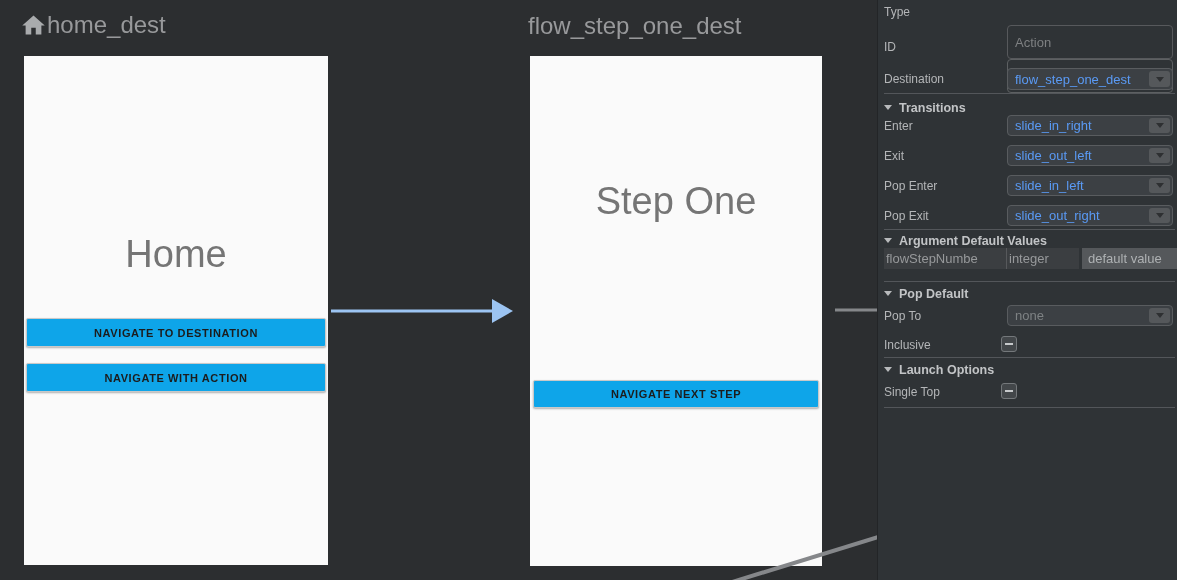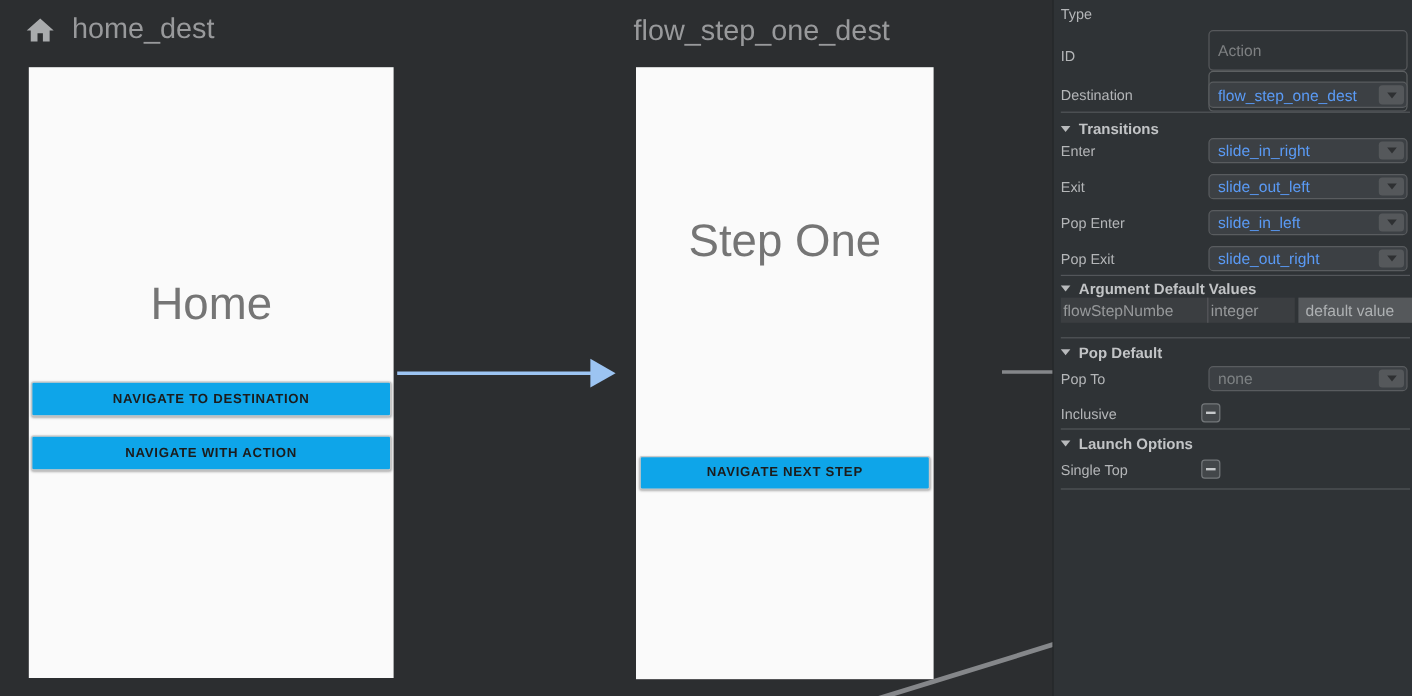--- a/index.html
+++ b/index.html
@@ -7,21 +7,21 @@
   body {
     font-family:"Liberation Sans", sans-serif;
     background:#2c2e30;
     position:relative;
   }
 
   
   #canvas { position:absolute; left:0; top:0; width:877px; height:580px; }
 
   .dest-title {
-    position:absolute; display:flex; align-items:center; gap:13px;
+    position:absolute; display:flex; align-items:center; gap:0;
     color:#98999b; font-size:24px; line-height:28px; cursor:default;
   }
   .dest-title .home-svg { width:27px; height:27px; display:block; }
 
   .device-screen {
     position:absolute; background:#fafafa; z-index:1;
   }
   .screen-caption {
     position:absolute; left:0; right:0; text-align:center;
     color:#757575; font-size:38px; line-height:44px; font-weight:400;
@@ -107,21 +107,21 @@
   <div class="device-screen" style="left:24px; top:56px; width:304px; height:509px;">
     <div class="screen-caption" style="top:176px;">Home</div>
     <div class="mbtn" style="top:262px;">NAVIGATE TO DESTINATION</div>
     <div class="mbtn" style="top:307px;">NAVIGATE WITH ACTION</div>
   </div>
 
   <div class="dest-title" style="left:528px; top:12px;">
     <span>flow_step_one_dest</span>
   </div>
 
-  <div class="device-screen" style="left:530px; top:56px; width:248px; height:510px;text-decoration:underline;">
+  <div class="device-screen" style="left:530px; top:56px; width:292px; height:510px;text-decoration:underline;">
     <div class="screen-caption" style="top:123px;">Step One</div>
     <div class="mbtn" style="top:324px; height:28px; left:3px; right:3px;">NAVIGATE NEXT STEP</div>
   </div>
 
   <svg id="edges">
     <g>
       <line x1="331" y1="311" x2="494" y2="311" stroke="#9cc4f2" stroke-width="3"></line>
       <polygon points="492,299 513,311 492,323" fill="#9cc4f2"></polygon>
     </g>
     <line x1="835" y1="310" x2="878" y2="310" stroke="#85878a" stroke-width="3"></line>

